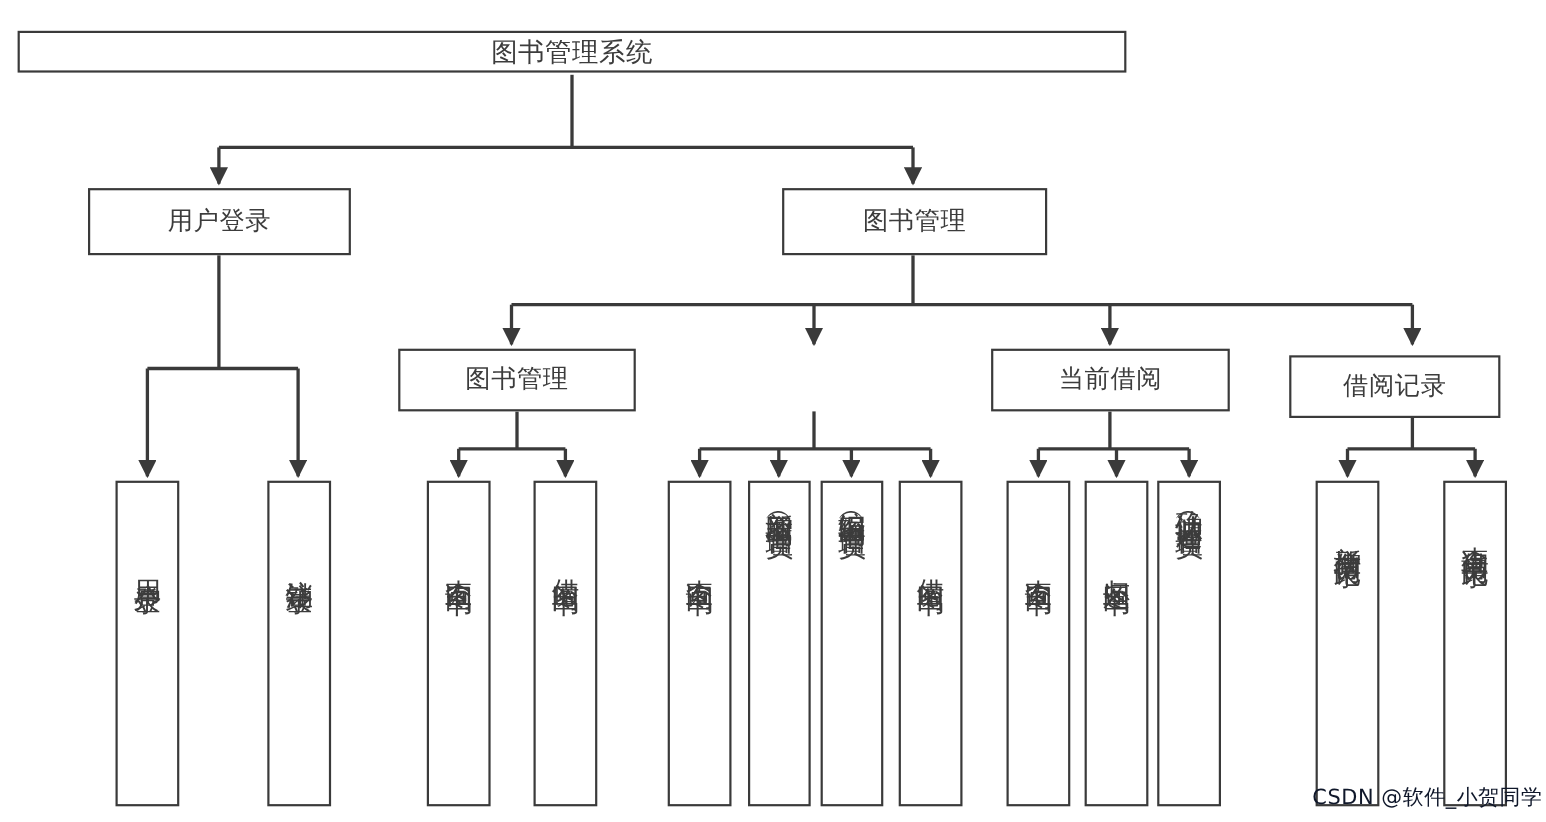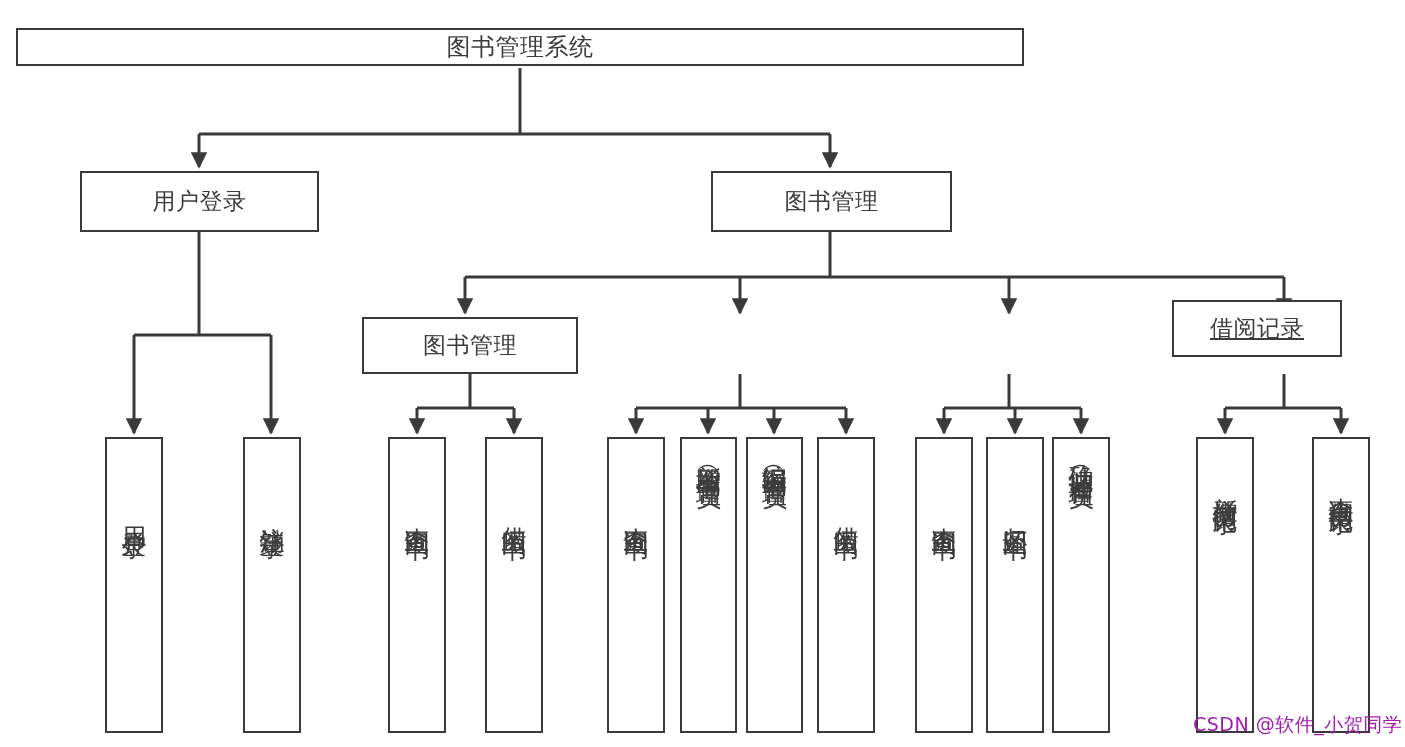--- a/index.html
+++ b/index.html
@@ -54,21 +54,21 @@
     text-orientation: upright;
     font-size: 25px;
     letter-spacing: 3px;
     line-height: 1;
     white-space: nowrap;
   }
   #root-node .label { font-size: 24px; }
   .watermark {
     position: absolute;
     font-size: 19px;
-    color: #a21caf;
+    color: #0f172a;
     white-space: nowrap;
     letter-spacing: 0.5px;
   }
 </style>
 </head>
 <body>
 
 <div id="canvas">
 
   <svg class="edges" viewBox="0 0 1405 747" xmlns="http://www.w3.org/2000/svg">
@@ -128,21 +128,24 @@
   <div class="node horiz" style="left:80px; top:171px; width:239px; height:61px;">
     <span class="label">用户登录</span>
   </div>
   <div class="node horiz" style="left:711px; top:171px; width:241px; height:61px;">
     <span class="label">图书管理</span>
   </div>
 
   <div class="node horiz" style="left:362px; top:317px; width:216px; height:57px;">
     <span class="label">图书管理</span>
   </div>
-  <div class="node horiz" style="left:1172px; top:300px; width:170px; height:57px;text-decoration:underline;">
+  <div class="node horiz" style="left:901px; top:317px; width:217px; height:57px;">
+    <span class="label">当前借阅</span>
+  </div>
+  <div class="node horiz" style="left:1172px; top:323px; width:192px; height:57px;">
     <span class="label">借阅记录</span>
   </div>
 
   <div class="node vert" style="left:105px; top:437px; width:58px; height:296px; padding-top:68px;">
     <span class="label">用户登录</span>
   </div>
   <div class="node vert" style="left:243px; top:437px; width:58px; height:296px; padding-top:68px;">
     <span class="label">注销登录</span>
   </div>
   <div class="node vert" style="left:388px; top:437px; width:58px; height:296px; padding-top:68px;">

